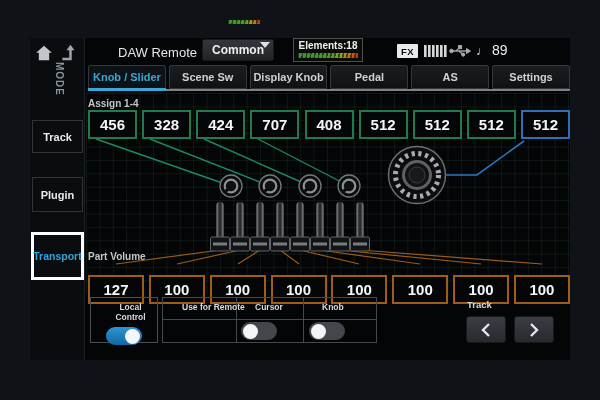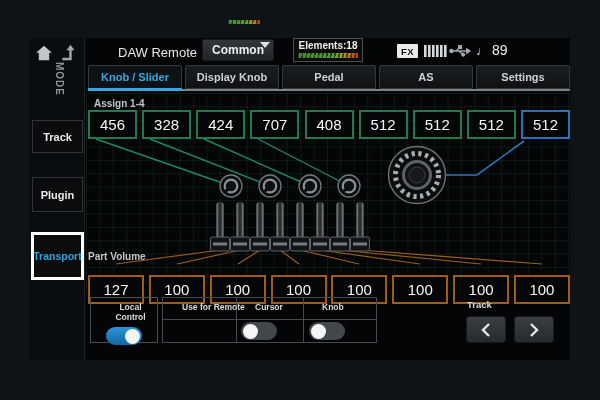--- a/index.html
+++ b/index.html
@@ -50,25 +50,25 @@
   .tab.active::after{content:"";position:absolute;left:-1px;right:-1px;bottom:-3px;height:3px;background:#35a8dc;}
 
   
   .grid{position:absolute;left:56px;top:55px;width:484px;height:201px;
     background-image:linear-gradient(rgba(64,116,88,.17) 1px,transparent 1px),
                      linear-gradient(90deg,rgba(64,116,88,.17) 1px,transparent 1px);
     background-size:13.4px 13.4px;}
   .overlay{position:absolute;left:0;top:0;}
 
   .sec-label{position:absolute;font-size:10px;font-weight:bold;color:#c2c6c8;}
-  .assign-label{left:46px;top:60px;padding-left:18px;} .pv-label{left:58px;top:213px;}
+  .assign-label{left:58px;top:60px;} .pv-label{left:58px;top:213px;}
 
   .box-row{position:absolute;left:58px;width:482px;height:29px;display:flex;justify-content:space-between;}
   .assign-row{top:72px;} .pv-row{top:225px;margin-top:12px;}
-  .vbox{height:29px;background:#050607;border:2px solid #1f7a4e;color:#f4f6f7;font-size:15px;font-weight:normal;
+  .vbox{height:29px;background:#050607;border:2px solid #1f7a4e;color:#f4f6f7;font-size:15px;font-weight:bold;
     display:flex;align-items:center;justify-content:center;}
   .assign-row .vbox{width:49px;}
   .assign-row .vbox.sel{border-color:#2f6fb5;}
   .pv-row .vbox{width:56px;border-color:#a05d18;}
 
   
   .lc-cell{position:absolute;left:60px;top:259px;width:68px;height:46px;border:1px solid #4b4f53;text-align:center;}
   .foot-label{font-size:8.5px;font-weight:bold;color:#d8dadc;margin-left:13px;}
   .lc-cell .foot-label{display:block;margin-top:4px;}
   .toggle{position:relative;width:36px;height:18px;border-radius:9px;}
@@ -146,20 +146,23 @@
     </svg>
     <div class="tempo">
       <span class="note">♩</span><span>89</span>
     </div>
 
     <div class="tabs">
       <div class="tab active">
           <span>Knob / Slider</span>
         </div>
       <div class="tab">
+          <span>Scene Sw</span>
+        </div>
+      <div class="tab">
           <span>Display Knob</span>
         </div>
       <div class="tab">
           <span>Pedal</span>
         </div>
       <div class="tab">
           <span>AS</span>
         </div>
       <div class="tab">
           <span>Settings</span>

